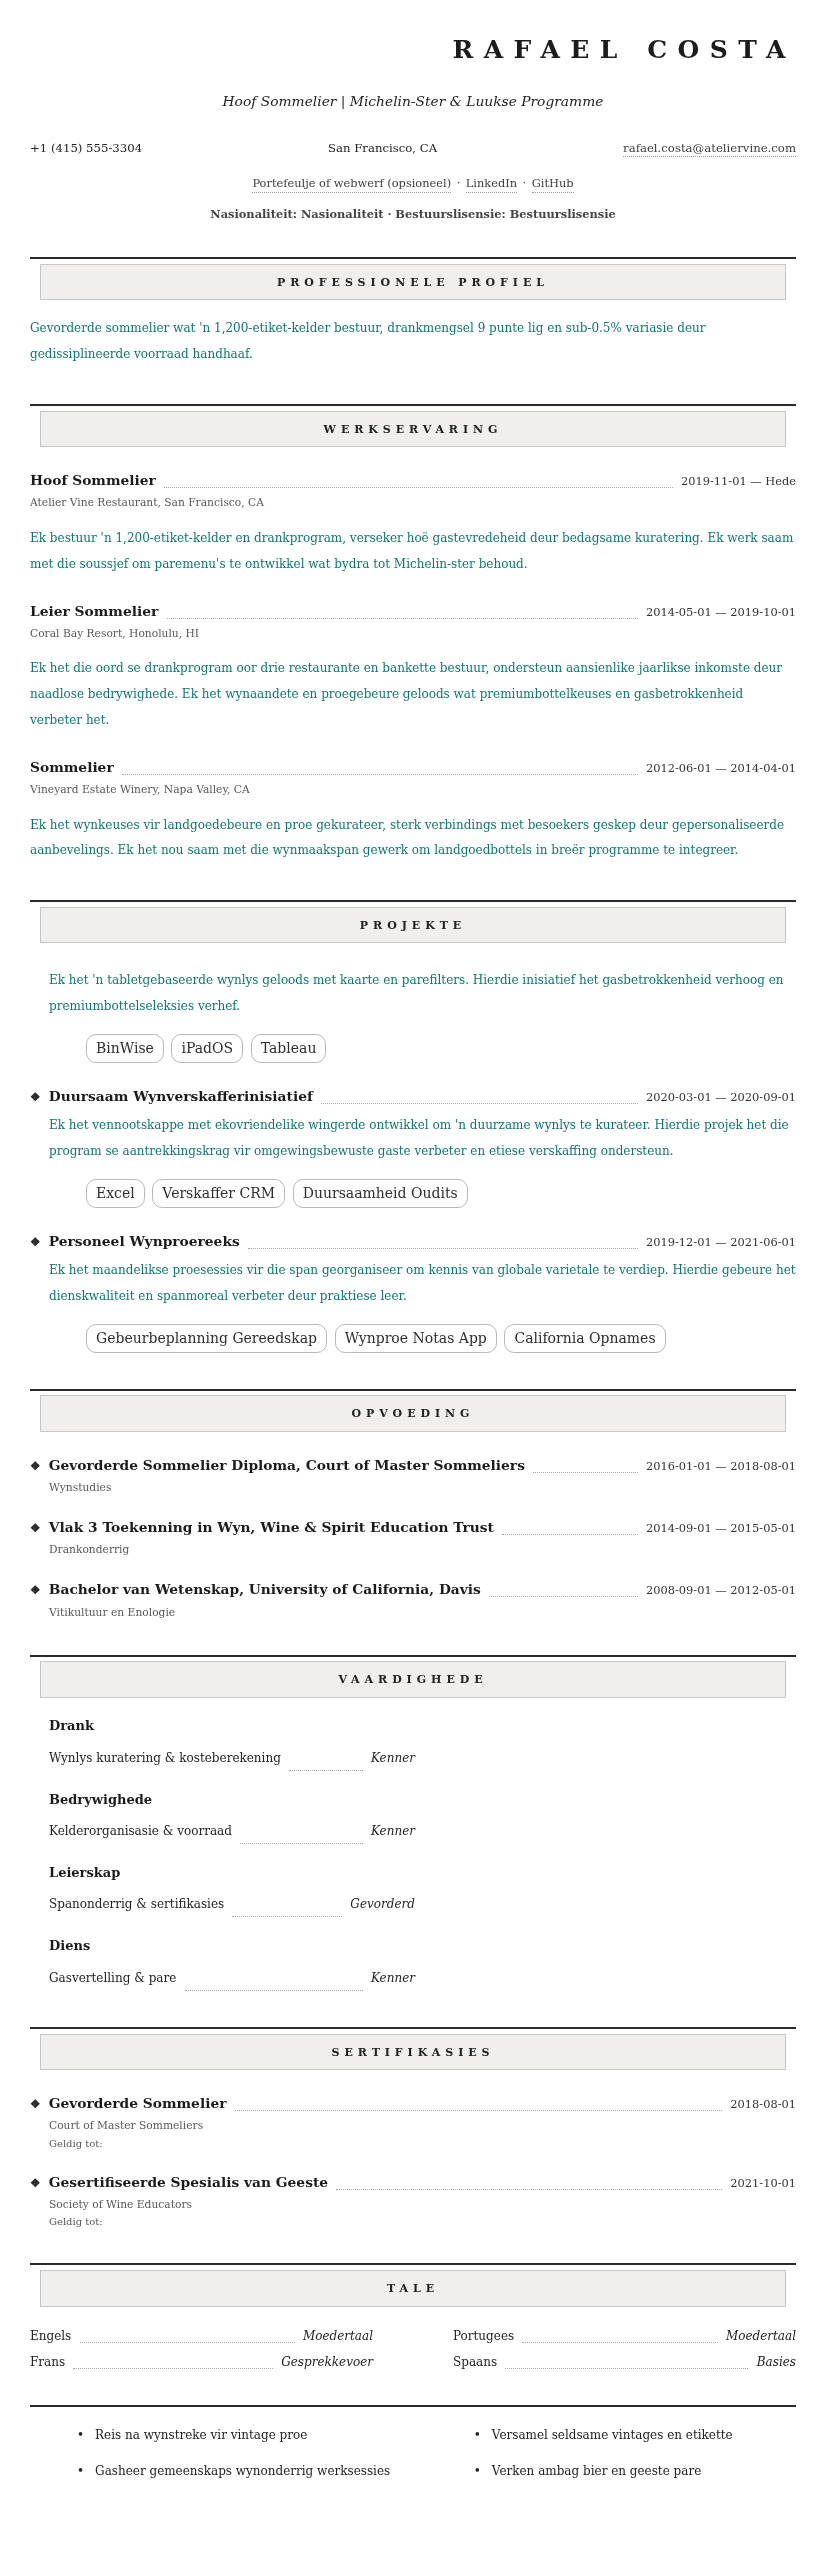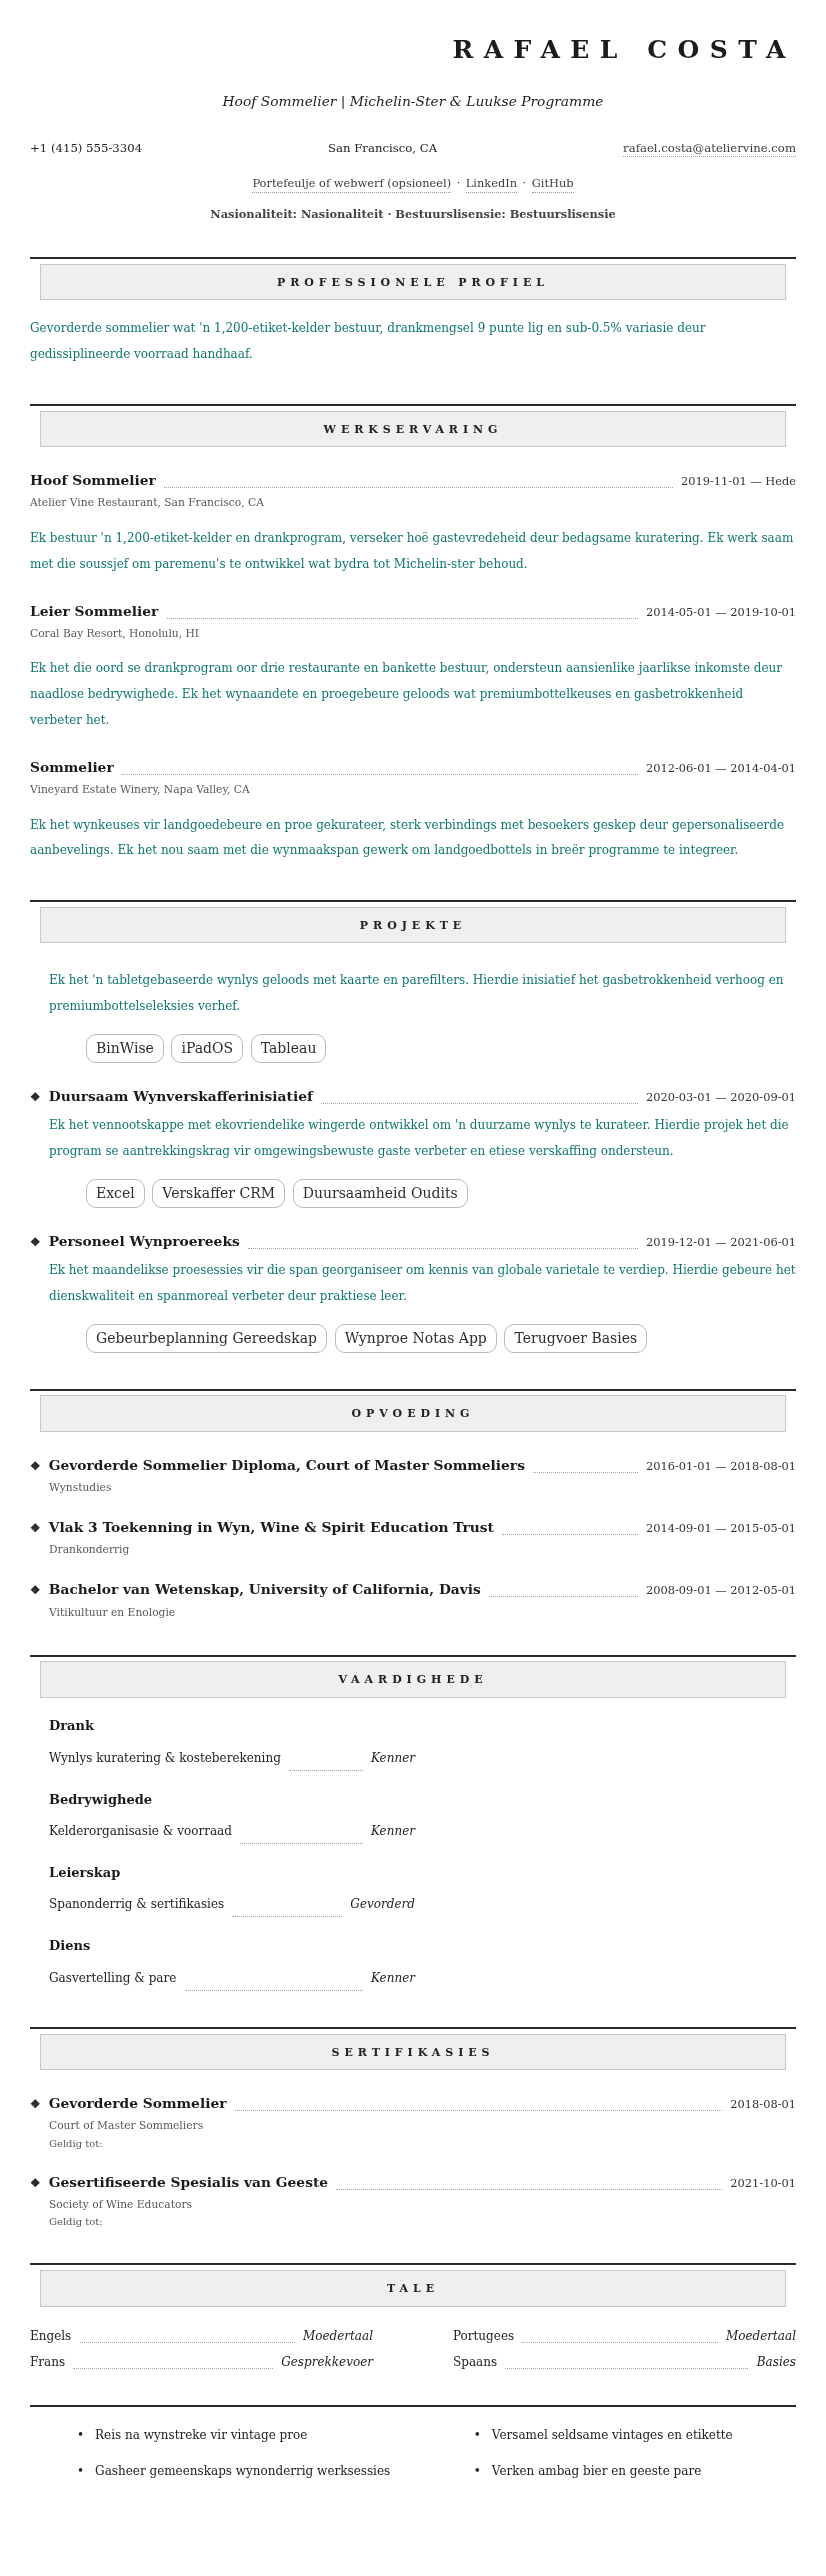--- a/index.html
+++ b/index.html
@@ -223,21 +223,21 @@
     <div class="entry">
       <div class="entry-row">
         <span class="entry-title"><span class="dia">❖</span><span>Personeel Wynproereeks</span></span>
         <span class="leader"></span>
         <span class="entry-date">2019-12-01 — 2021-06-01</span>
       </div>
       <p class="para indent">Ek het maandelikse proesessies vir die span georganiseer om kennis van globale varietale te verdiep. Hierdie gebeure het dienskwaliteit en spanmoreal verbeter deur praktiese leer.</p>
       <div class="tags">
         <span class="tag">Gebeurbeplanning Gereedskap</span>
         <span class="tag">Wynproe Notas App</span>
-        <span class="tag">Terugvoer Basies</span>
+        <span class="tag">California Opnames</span>
       </div>
     </div>
   </div>
 
   <div class="section">
     <hr class="section-rule">
     <div class="section-head">OPVOEDING</div>
 
     <div class="entry">
       <div class="entry-row">

